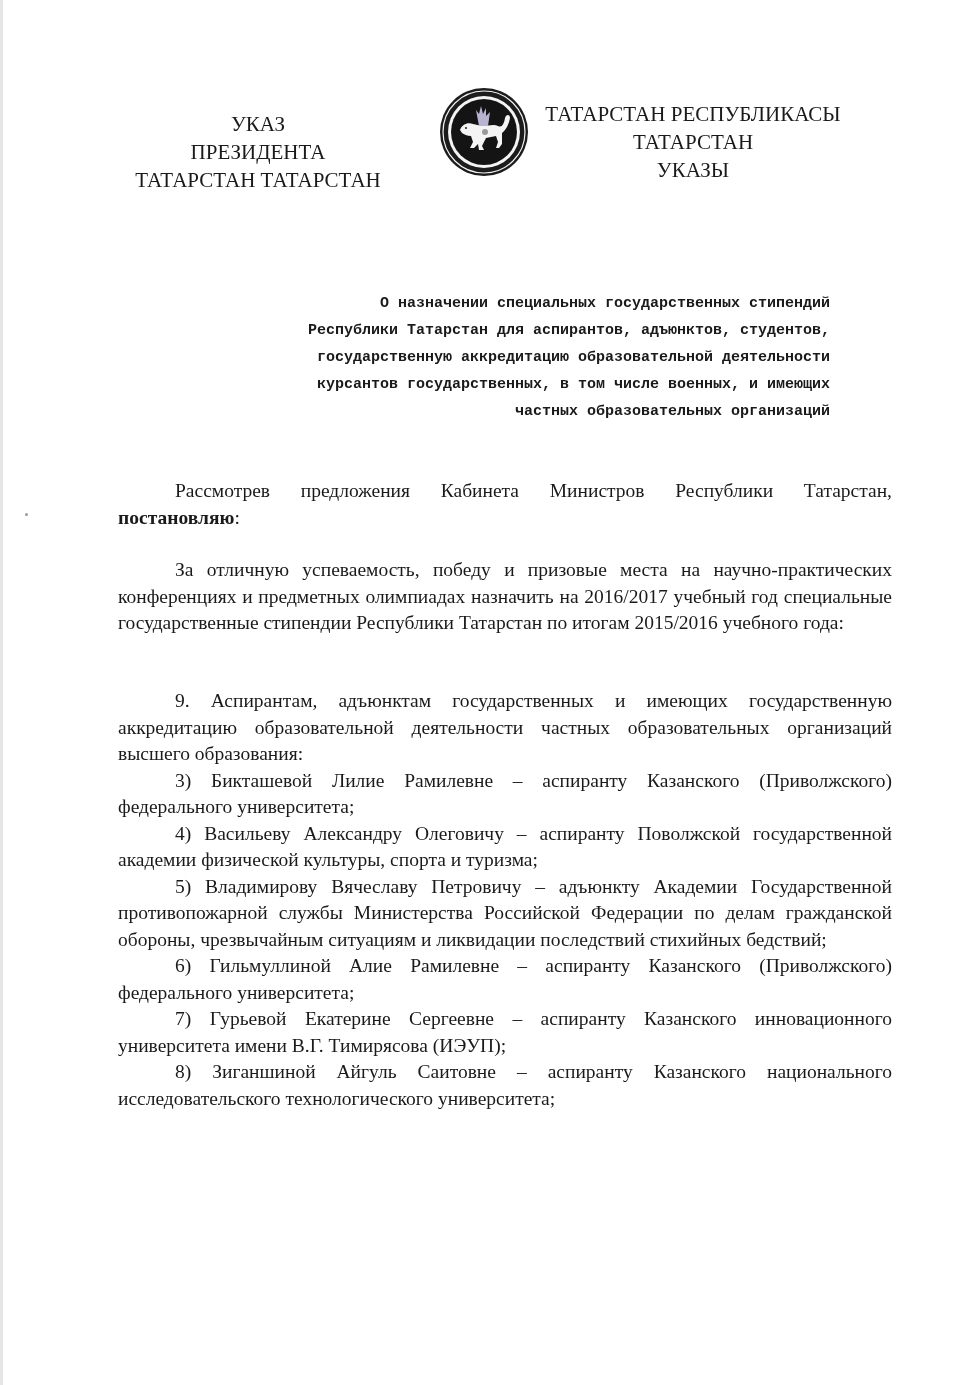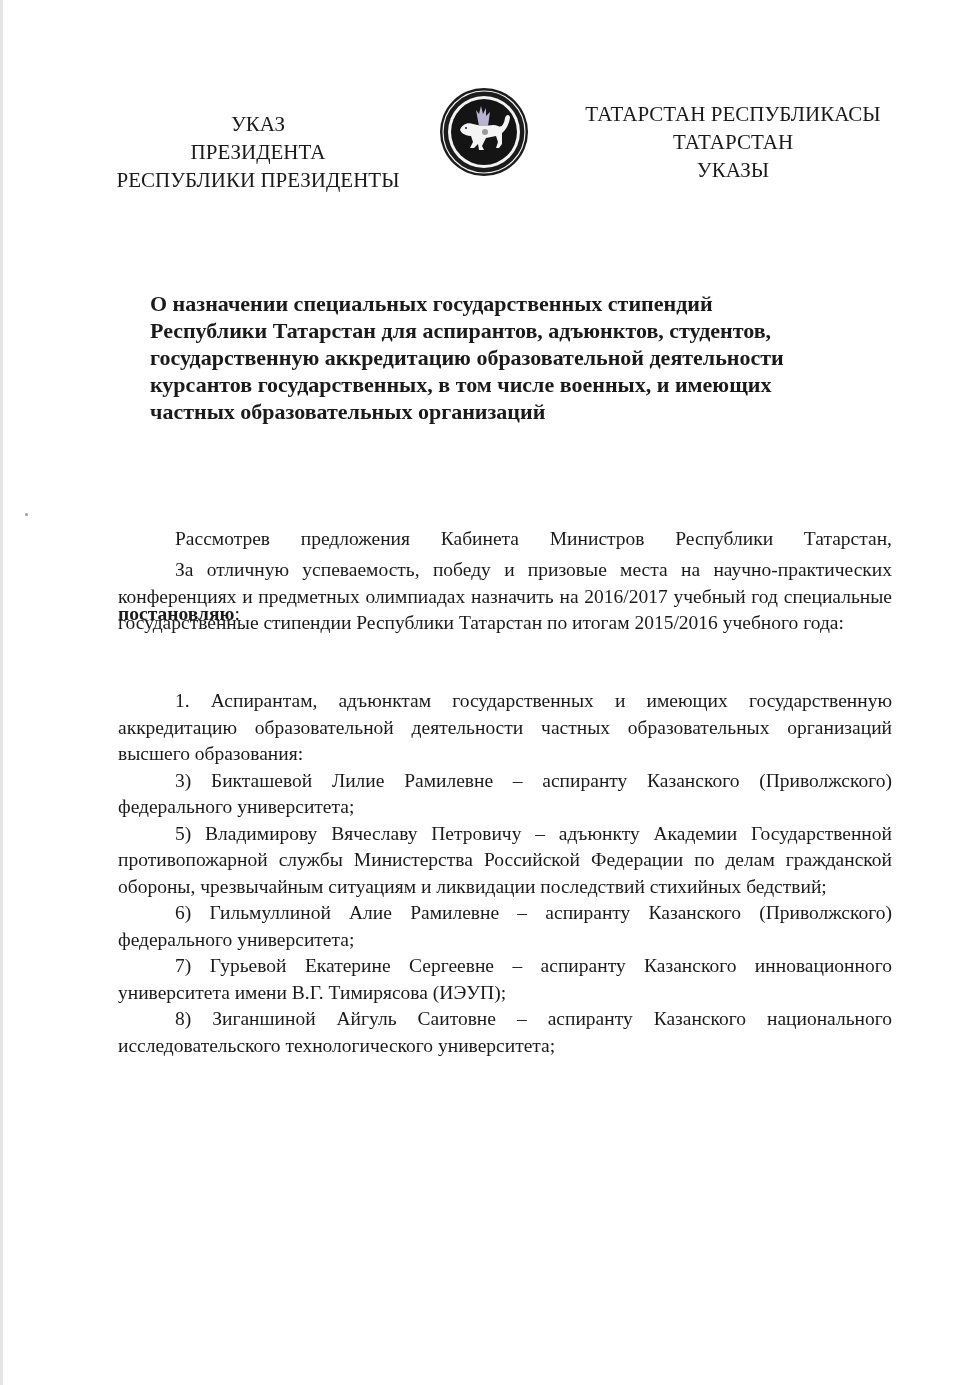--- a/index.html
+++ b/index.html
@@ -15,56 +15,56 @@
   .speck {
     position: absolute; left: 25px; top: 513px; width: 3px; height: 3px;
     border-radius: 50%; background: #9a9a9a;
   }
   .header { position: absolute; left: 0; top: 100px; width: 980px; height: 100px; }
   .hdr-left {
     position: absolute; left: 108px; top: 10px; width: 300px;
     text-align: center; font-size: 21px; line-height: 28px;
   }
   .hdr-right {
-    position: absolute; left: 568px; top: 0; width: 330px;
+    position: absolute; left: 528px; top: 0; width: 330px;
     text-align: center; font-size: 21px; line-height: 28px;
   }
   .bold { font-weight: normal; }
   .emblem {
     position: absolute; left: 438px; top: -14px; width: 92px; height: 92px;
   }
   .title {
     position: absolute; left: 150px; top: 290px; width: 680px;
-    text-align: left; font-weight: bold; font-size: 22px; line-height: 27px;
+    text-align: right; font-weight: bold; font-size: 15px; line-height: 27px; font-family: Liberation Mono, monospace;
   }
   .body-text {
     position: absolute; left: 118px; width: 774px;
     font-size: 19.5px; line-height: 26.5px; text-align: justify;
   }
   .body-text p { margin: 0; text-indent: 57px; text-align: justify; }
   .intro { top: 478px; }
-  .intro p { text-align-last: justify; margin-top: 48px; }
+  .intro p { text-align-last: justify; }
   .intro .last { text-align-last: left; }
   .decree-word { font-weight: bold; }
   .p2 { top: 557px; }
   .list { top: 688px; }
   .list p { margin: 0; }
   .item { margin-bottom: 0; }
 </style>
 </head>
 <body>
 
 <div class="page-edge"></div>
 <div class="speck"></div>
 
 <div class="header">
   <div class="hdr-left">
     <div class="bold">УКАЗ</div>
     <div>ПРЕЗИДЕНТА</div>
-    <div>РЕСПУБЛИКИ ПРЕЗИДЕНТЫ</div>
+    <div>ТАТАРСТАН ТАТАРСТАН</div>
   </div>
 
   <div class="emblem">
     <svg width="92" height="92" viewBox="0 0 92 92">
       <circle cx="46" cy="46" r="44" fill="#1c1c1c"></circle>
       <circle cx="46" cy="46" r="41" fill="none" stroke="#f2f2f2" stroke-width="1.2"></circle>
       <circle cx="46" cy="46" r="36" fill="#f4f4f4"></circle>
       <circle cx="46" cy="46" r="33" fill="#141414"></circle>
 
       <path d="M22 44 C24 38 30 36 35 38 L44 40 C50 40 56 38 60 40 C64 42 66 38 67 32 C68 28 72 28 72 32 C71 38 68 44 64 47 L64 58 L61 62 L58 62 L60 56 L58 50 L48 52 L44 60 L46 64 L41 64 L40 58 L36 62 L32 62 L35 56 L33 50 C29 50 26 48 24 47 Z" fill="#f4f4f4"></path>
@@ -93,19 +93,20 @@
 <div class="body-text intro">
   <p>Рассмотрев предложения Кабинета Министров Республики Татарстан,</p>
   <p class="last" style="text-indent:0"><span class="decree-word">постановляю</span><span>:</span></p>
 </div>
 
 <div class="body-text p2">
   <p>За отличную успеваемость, победу и призовые места на научно-практических конференциях и предметных олимпиадах назначить на 2016/2017 учебный год специальные государственные стипендии Республики Татарстан по итогам 2015/2016 учебного года:</p>
 </div>
 
 <div class="body-text list">
-  <p>1. Аспирантам, адъюнктам государственных и имеющих государственную аккредитацию образовательной деятельности частных образовательных организаций высшего образования:</p>
+  <p>9. Аспирантам, адъюнктам государственных и имеющих государственную аккредитацию образовательной деятельности частных образовательных организаций высшего образования:</p>
   <p class="item">3) Бикташевой Лилие Рамилевне – аспиранту Казанского (Приволжского) федерального университета;</p>
+  <p class="item">4) Васильеву Александру Олеговичу – аспиранту Поволжской государственной академии физической культуры, спорта и туризма;</p>
   <p class="item">5) Владимирову Вячеславу Петровичу – адъюнкту Академии Государственной противопожарной службы Министерства Российской Федерации по делам гражданской обороны, чрезвычайным ситуациям и ликвидации последствий стихийных бедствий;</p>
   <p class="item">6) Гильмуллиной Алие Рамилевне – аспиранту Казанского (Приволжского) федерального университета;</p>
   <p class="item">7) Гурьевой Екатерине Сергеевне – аспиранту Казанского инновационного университета имени В.Г. Тимирясова (ИЭУП);</p>
   <p class="item">8) Зиганшиной Айгуль Саитовне – аспиранту Казанского национального исследовательского технологического университета;</p>
 </div>
 
 </body></html>

